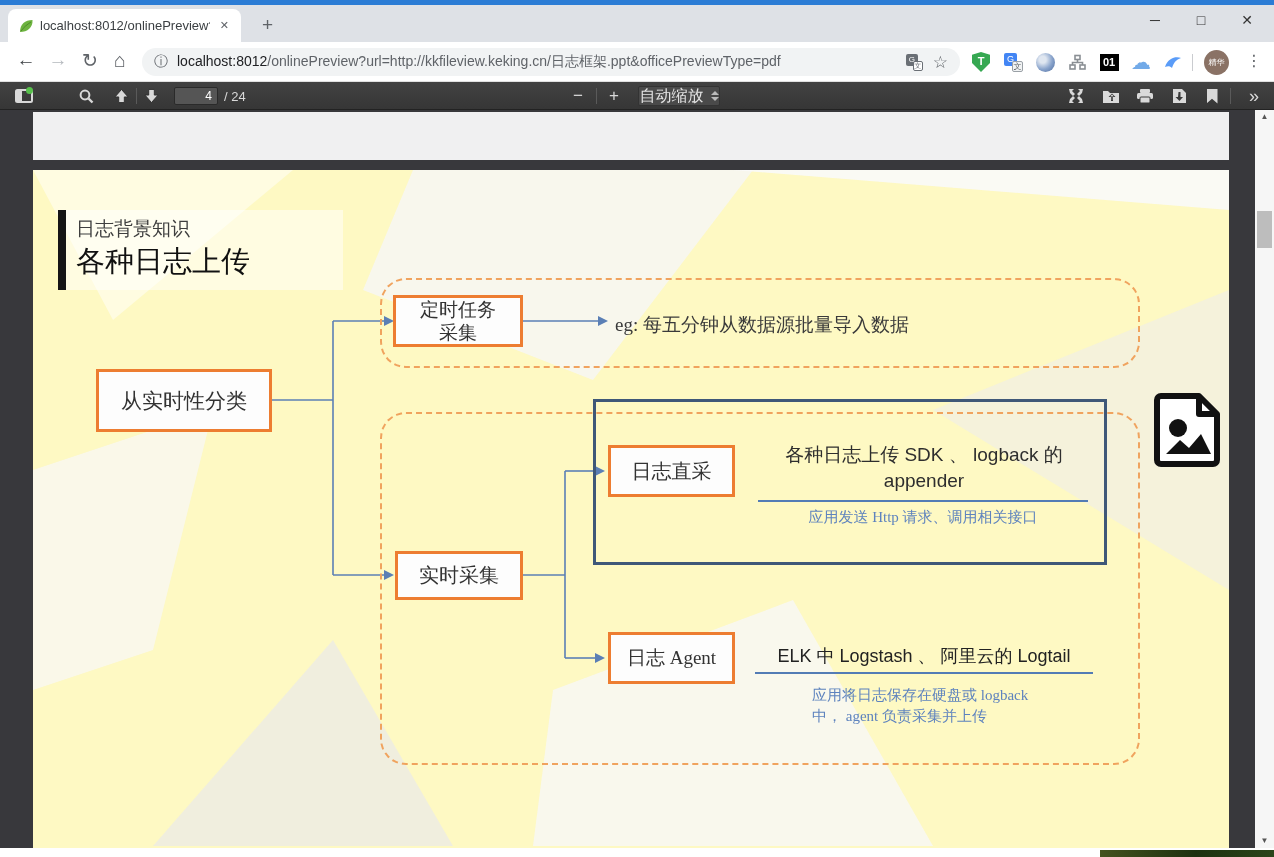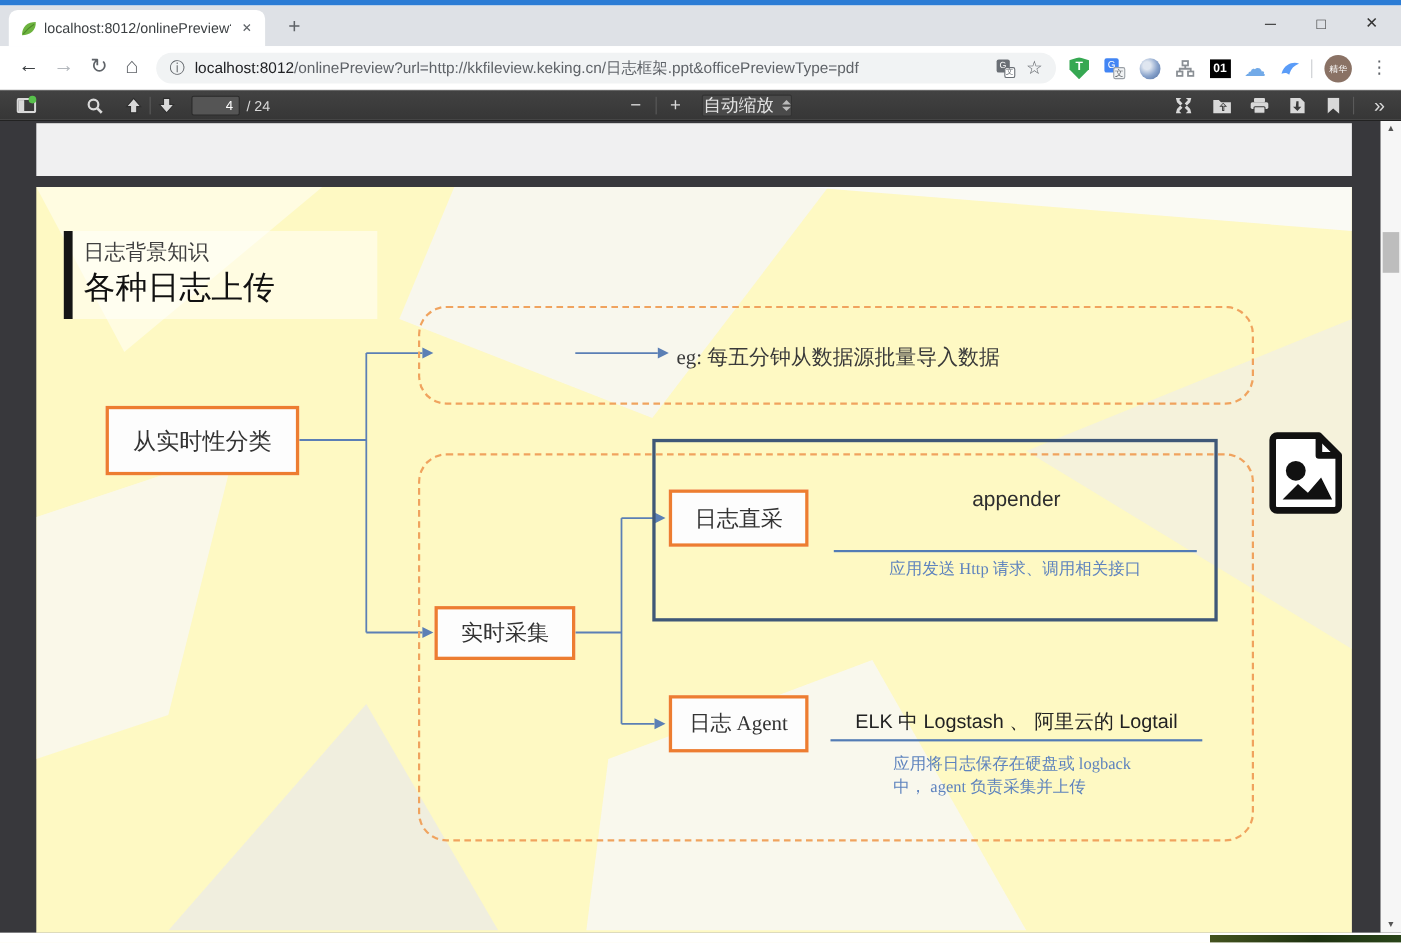--- a/index.html
+++ b/index.html
@@ -283,27 +283,32 @@
           <polygon points="562,296 572,301 562,306"></polygon>
           <polygon points="562,483 572,488 562,493"></polygon>
         </g>
       </svg>
 
       <div class="dashed" style="left:347px;top:108px;width:760px;height:90px;"></div>
       <div class="dashed" style="left:347px;top:242px;width:760px;height:353px;"></div>
       <div class="navyrect"></div>
 
       <div class="obox" style="left:63px;top:199px;width:176px;height:63px;font-size:21px;">从实时性分类</div>
+      <div class="obox" style="left:360px;top:125px;width:130px;height:52px;font-size:19px;line-height:23px;">
+        <span>定时任务</span>
+        <span>采集</span>
+      </div>
       <div class="obox" style="left:575px;top:275px;width:127px;height:52px;font-size:20px;">日志直采</div>
       <div class="obox" style="left:575px;top:462px;width:127px;height:52px;font-size:19px;">日志 Agent</div>
       <div class="obox" style="left:362px;top:381px;width:128px;height:49px;font-size:20px;">实时采集</div>
 
       <div class="egtext">eg: 每五分钟从数据源批量导入数据</div>
 
       <div class="sdkblock">
+        <div>各种日志上传 SDK 、 logback 的</div>
         <div>appender</div>
       </div>
       <div class="uline" style="left:725px;top:330px;width:330px;"></div>
       <div class="bluenote" style="left:700px;top:338px;width:380px;text-align:center;">应用发送 Http 请求、调用相关接口</div>
 
       <div class="elktitle">ELK 中 Logstash 、 阿里云的 Logtail</div>
       <div class="uline" style="left:722px;top:502px;width:338px;"></div>
       <div class="bluenote" style="left:779px;top:515px;width:300px;line-height:21px;">
         <div>应用将日志保存在硬盘或 logback</div>
         <div>中， agent 负责采集并上传</div>

